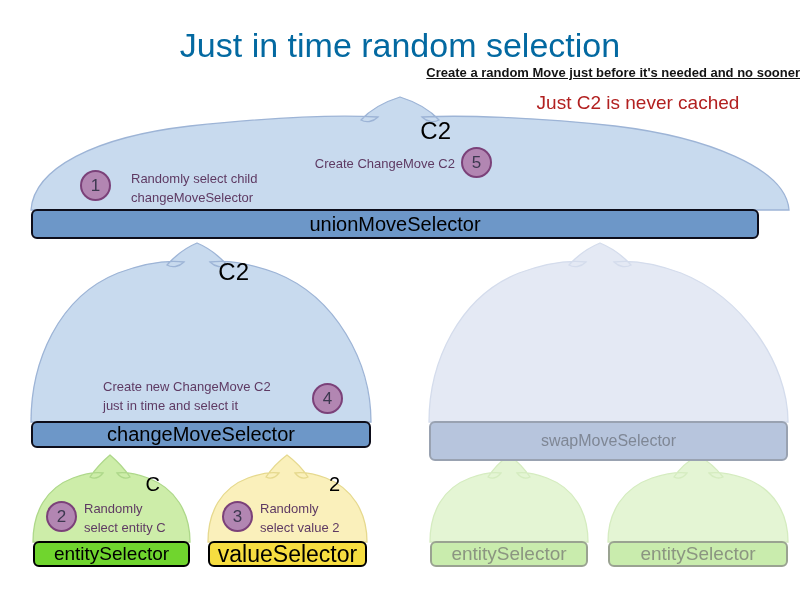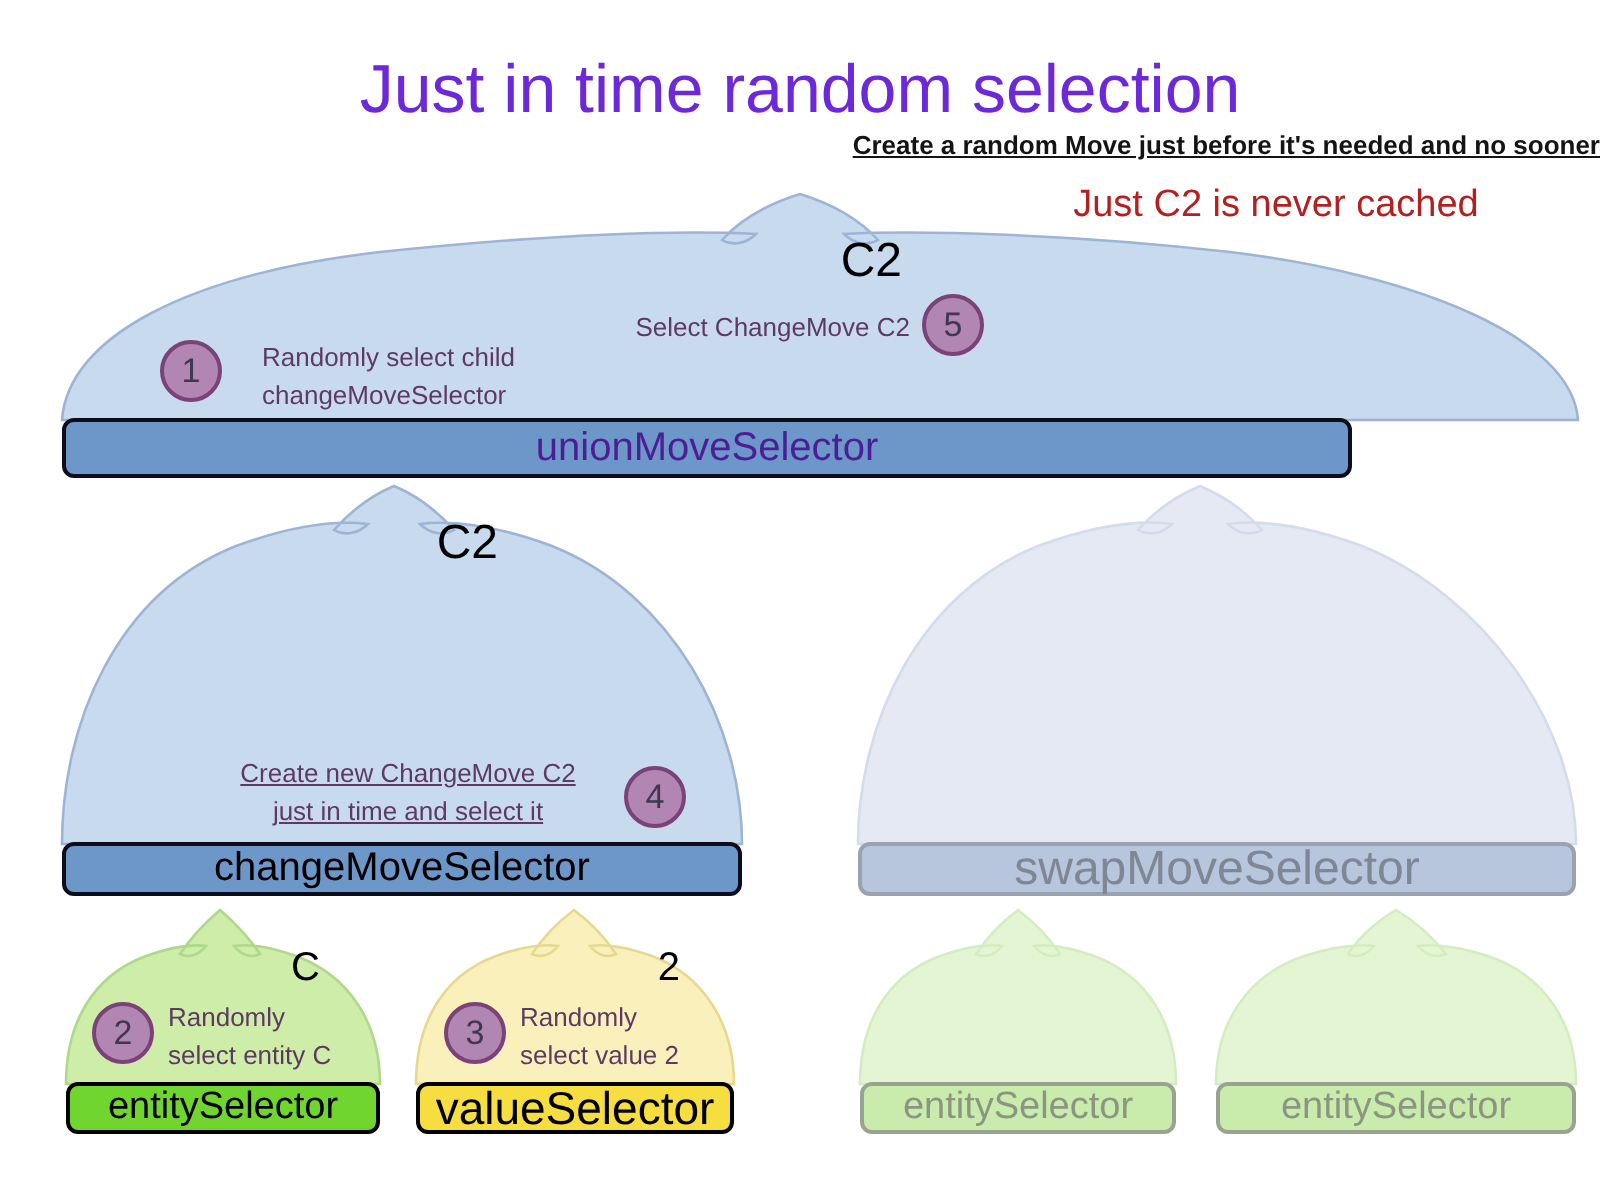--- a/index.html
+++ b/index.html
@@ -1,55 +1,55 @@
 <!DOCTYPE html>
 <html><head>
 <meta charset="utf-8">
 <style>
   html,body { margin:0; padding:0; background:#fff; }
   .canvas {
     position:relative; width:800px; height:600px; background:#ffffff;
     font-family:"Liberation Sans", sans-serif; overflow:hidden;
   }
   .abs { position:absolute; }
-  .title   { top:26px; left:0; width:800px; text-align:center; font-size:34px; color:#6d28d9; }
+  .title   { top:26px; left:0; width:800px; text-align:center; font-size:34px; color:#0369a1; }
   .subtitle{ top:65px; left:0; width:800px; text-align:right; font-size:13px; font-weight:700; color:#141414;text-decoration:underline; }
   .warning { top:92px; left:518px; width:240px; text-align:center; font-size:19px; color:#b22020; }
 
   svg.domes { position:absolute; left:0; top:0; }
   .dome-blue        { fill:#c8daee; stroke:#9db4d6; stroke-width:1.3; }
   .dome-blue-faded  { fill:#e4e9f4; stroke:#d4dcec; stroke-width:1.3; }
   .dome-green       { fill:#cdeda9; stroke:#aed88a; stroke-width:1.3; }
   .dome-yellow      { fill:#faf0bb; stroke:#e6d98e; stroke-width:1.3; }
   .dome-green-faded { fill:#e4f5d4; stroke:#d5ecc0; stroke-width:1.3; }
 
   .bar { position:absolute; display:flex; align-items:center; justify-content:center;
          border-radius:6px; box-sizing:border-box; white-space:nowrap; }
-  .bar-union  { left:31px;  top:209px; width:645px; height:30px; background:#6d97c8; border:2px solid #0d0d1a; color:#4c1d95; font-size:20px; }
+  .bar-union  { left:31px;  top:209px; width:728px; height:30px; background:#6d97c8; border:2px solid #0d0d1a; color:#000000; font-size:20px; }
   .bar-change { left:31px;  top:421px; width:340px; height:27px; background:#6d97c8; border:2px solid #0d0d1a; color:#000; font-size:20px; }
-  .bar-swap   { left:429px; top:421px; width:359px; height:27px; background:#b7c5dd; border:2px solid #99a2b1; color:#7f8795; font-size:24px; }
+  .bar-swap   { left:429px; top:421px; width:359px; height:40px; background:#b7c5dd; border:2px solid #99a2b1; color:#7f8795; font-size:16px; }
   .bar-entity { left:33px;  top:541px; width:157px; height:26px; background:#70d52e; border:2px solid #000; color:#000; font-size:19px; }
   .bar-value  { left:208px; top:541px; width:159px; height:26px; background:#f6dd40; border:2px solid #000; color:#000; font-size:23px; }
   .bar-faded-green { background:#c9ecad; border:2px solid #9aa391; color:#8b9581; font-size:19px; }
   .bar-fg1 { left:430px; top:541px; width:158px; height:26px; }
   .bar-fg2 { left:608px; top:541px; width:180px; height:26px; }
 
   .step-circle { position:absolute; width:31px; height:31px; border-radius:50%;
     background:#b286b2; border:2px solid #7b4179; color:#3d3850;
     display:flex; align-items:center; justify-content:center; font-size:17px; box-sizing:border-box; }
   .c1 { left:80px;  top:170px; }
   .c5 { left:461px; top:147px; }
   .c4 { left:312px; top:383px; }
   .c2 { left:46px;  top:501px; }
   .c3 { left:222px; top:501px; }
 
   .step-text { position:absolute; font-size:13px; color:#5e3a63; line-height:19px; white-space:pre-line; }
   .t1 { left:131px; top:169px; text-align:left; }
   .t5 { left:255px; top:154px; width:200px; text-align:right; }
-  .t4 { left:103px; top:377px; width:202px; text-align:center;text-decoration:underline; }
+  .t4 { left:103px; top:377px; width:202px; text-align:left; }
   .t2 { left:84px;  top:499px; text-align:left; }
   .t3 { left:260px; top:499px; text-align:left; }
 
   .io-label { position:absolute; color:#000; text-align:right; }
   .io-union  { left:351px; top:117px; width:100px; font-size:24px; }
   .io-change { left:149px; top:258px; width:100px; font-size:24px; }
   .io-entity { left:60px;  top:473px; width:100px; font-size:20px; }
   .io-value  { left:240px; top:473px; width:100px; font-size:20px; }
 </style>
 </head>
@@ -113,21 +113,21 @@
   <div class="bar bar-faded-green bar-fg2">entitySelector</div>
 
   <div class="step-circle c1">1</div>
   <div class="step-circle c5">5</div>
   <div class="step-circle c4">4</div>
   <div class="step-circle c2">2</div>
   <div class="step-circle c3">3</div>
 
   <div class="step-text t1">Randomly select child
 changeMoveSelector</div>
-  <div class="step-text t5">Select ChangeMove C2</div>
+  <div class="step-text t5">Create ChangeMove C2</div>
   <div class="step-text t4">Create new ChangeMove C2
 just in time and select it</div>
   <div class="step-text t2">Randomly
 select entity C</div>
   <div class="step-text t3">Randomly
 select value 2</div>
 
 </div>
 
 </body></html>

